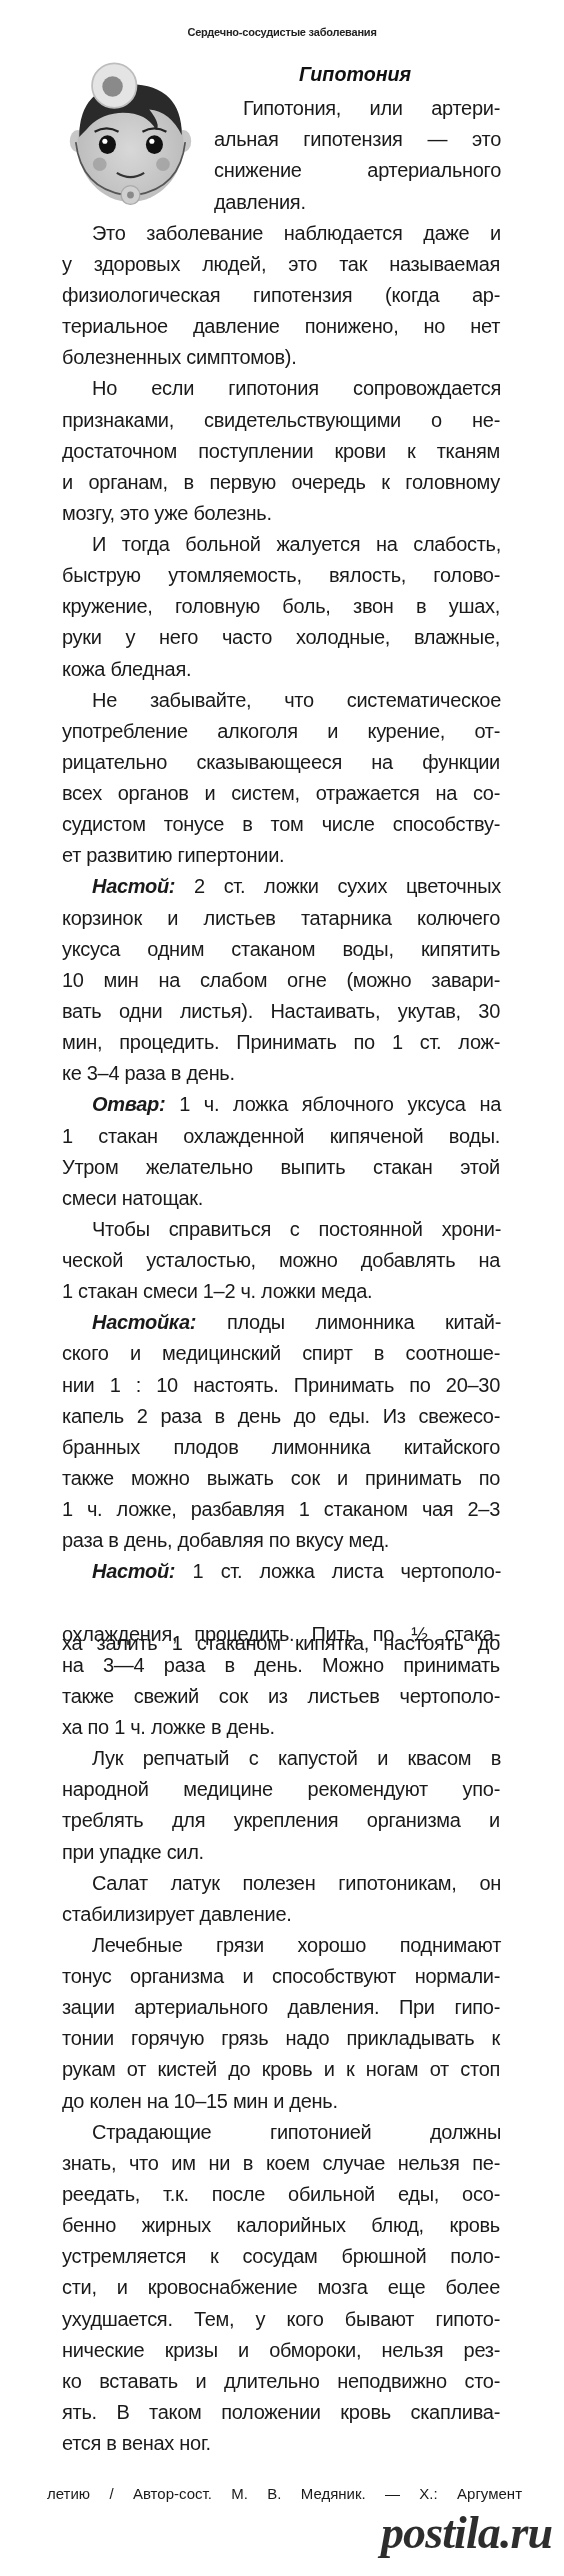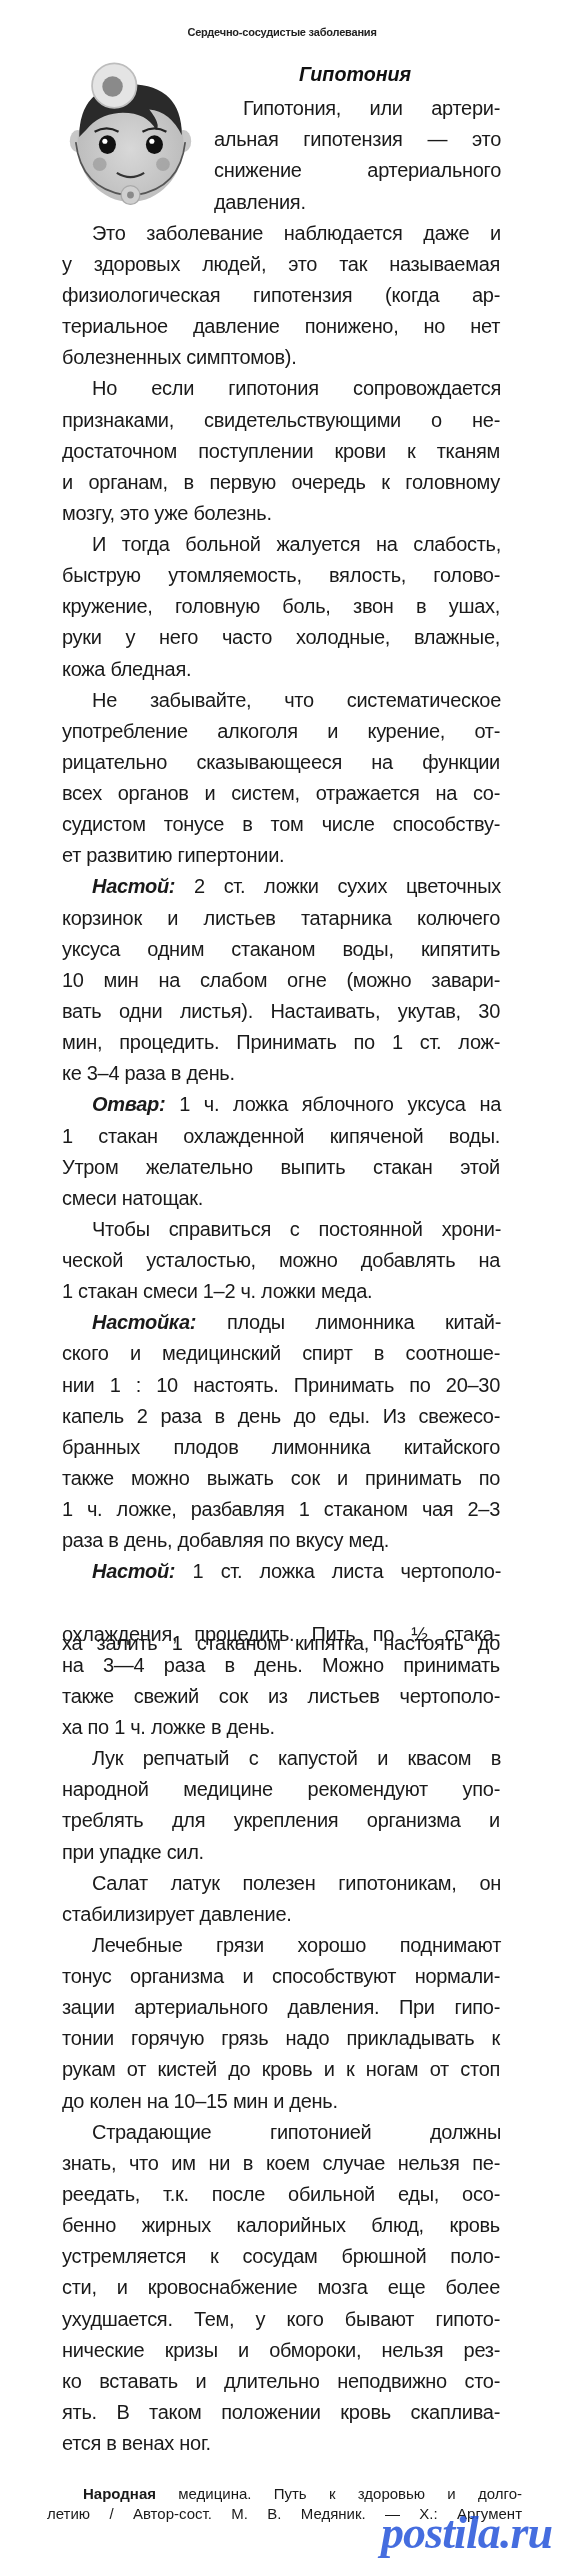--- a/index.html
+++ b/index.html
@@ -129,18 +129,17 @@
     <div class="line" style="left: 62px; width: 438px; top: 2241px;"><span>устремляется к сосудам брюшной поло-</span></div>
     <div class="line" style="left: 62px; width: 438px; top: 2272px;"><span>сти, и кровоснабжение мозга еще более</span></div>
     <div class="line" style="left: 62px; width: 438px; top: 2304px;"><span>ухудшается. Тем, у кого бывают гипото-</span></div>
     <div class="line" style="left: 62px; width: 438px; top: 2335px;"><span>нические кризы и обмороки, нельзя рез-</span></div>
     <div class="line" style="left: 62px; width: 438px; top: 2366px;"><span>ко вставать и длительно неподвижно сто-</span></div>
     <div class="line" style="left: 62px; width: 438px; top: 2397px;"><span>ять. В таком положении кровь скаплива-</span></div>
     <div class="line last" style="left: 62px; width: 438px; top: 2428px;"><span>ется в венах ног.</span></div>
   </div>
 
 <div class="footer">
-  <span class="fl" style="text-indent:36px"><b>Народная</b><span> медицина. Путь к здоровью и долго-</span></span>
   <span class="fl">летию / Автор-сост. М. В. Медяник. — Х.: Аргумент</span>
 </div>
 
-<div class="watermark" style="color: #1d4ed8;">postila.ru</div>
+<div class="watermark" style="color: #000000;">postila.ru</div>
 
 
 </body></html>

